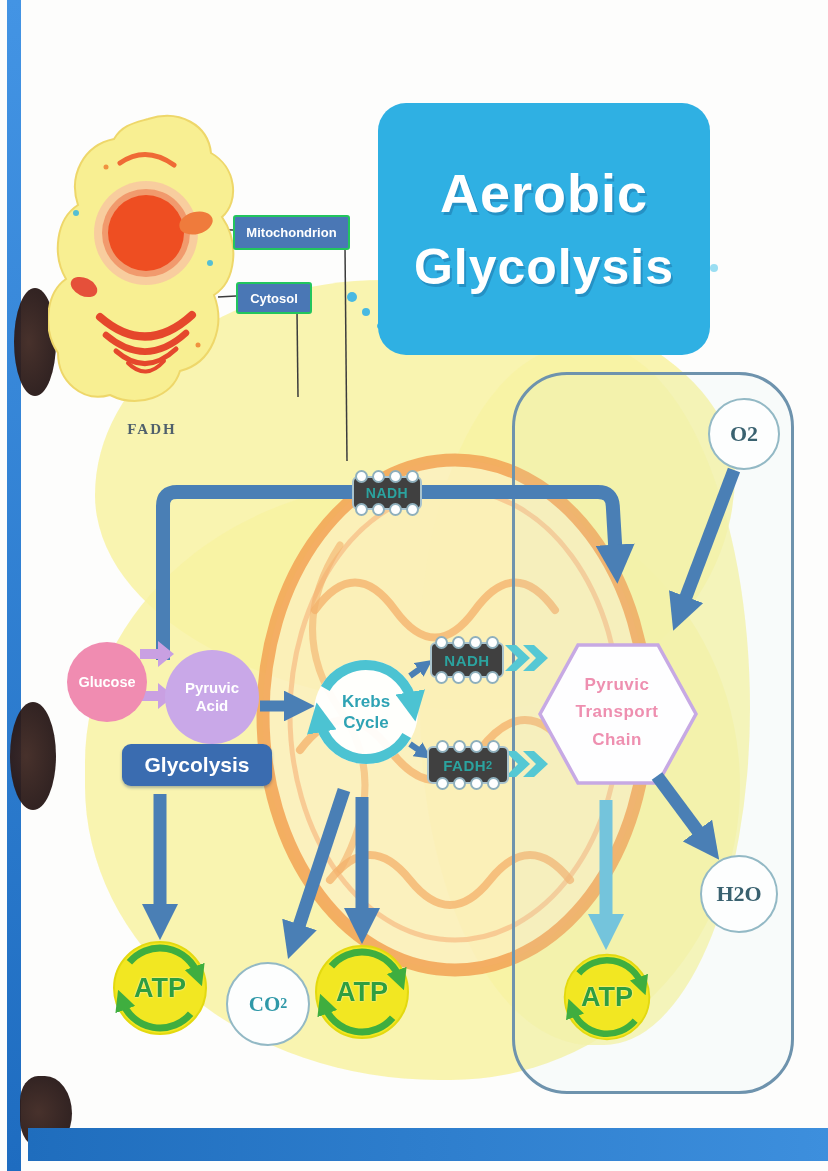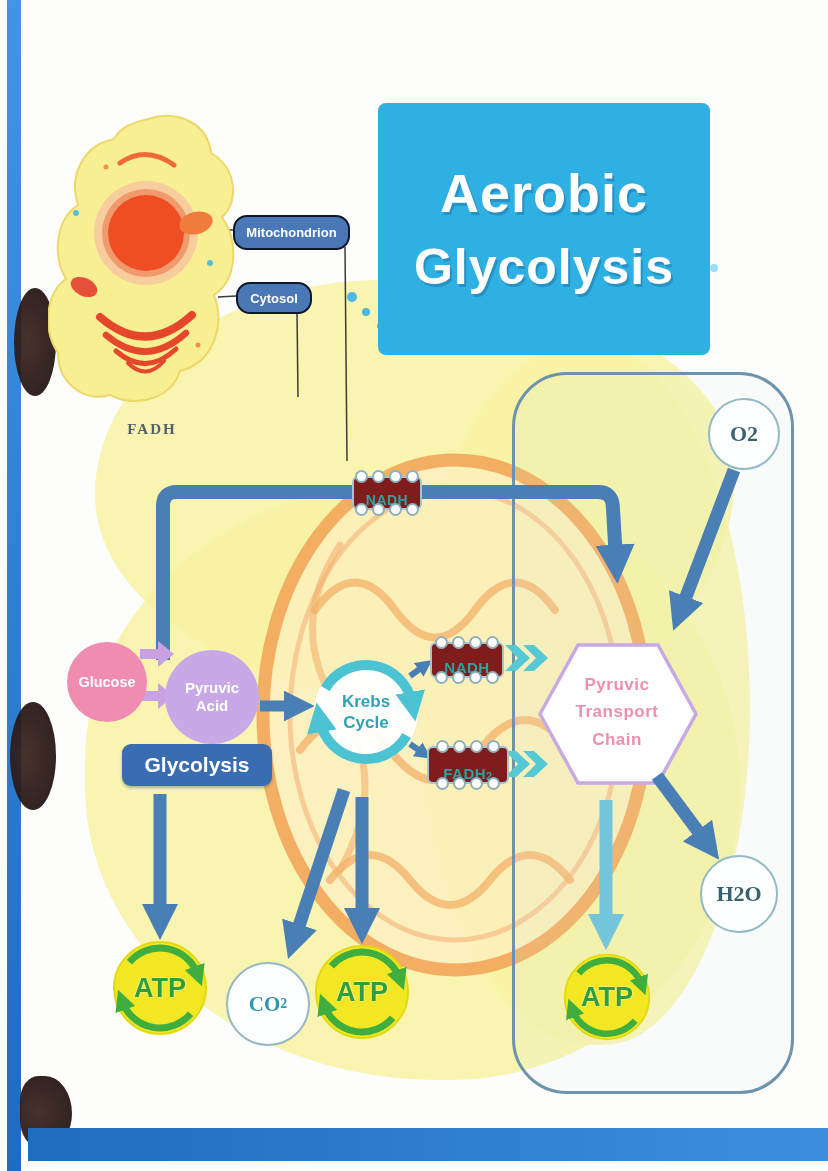--- a/index.html
+++ b/index.html
@@ -26,45 +26,45 @@
   .blob.b3{left:420px;top:345px;width:330px;height:700px;border-radius:50% 50% 46% 54%/46% 54% 50% 50%;opacity:.8;}
 
   .illus{position:absolute;}
 
   .mito-outline{position:absolute;left:512px;top:372px;width:276px;height:716px;
     border:3px solid #6e93ad;border-radius:55px;background:rgba(210,232,238,.10);}
 
   .overlay{position:absolute;left:0;top:0;}
 
   
-  .title-block{position:absolute;left:378px;top:103px;width:332px;height:252px;border-radius:8px;
+  .title-block{position:absolute;left:378px;top:103px;width:332px;height:252px;border-radius:28px;
     background:#2fb0e3;display:flex;flex-direction:column;align-items:center;justify-content:center;gap:14px;}
   .title-block span{color:#fff;font-weight:800;text-shadow:2px 3px 0 rgba(26,108,160,.45);letter-spacing:1px;}
   .title-l1{font-size:54px;}
   .title-l2{font-size:50px;}
 
   
-  .label-box{position:absolute;background:#4a77b5;border:2px solid #0f172a;border-radius:14px;
+  .label-box{position:absolute;background:#4a77b5;border:2px solid #22c55e;border-radius:3px;
     color:#fff;font-weight:bold;font-size:13px;display:flex;align-items:center;justify-content:center;}
   .label-box.mito{left:233px;top:215px;width:113px;height:31px;}
   .label-box.cyto{left:236px;top:282px;width:72px;height:28px;}
   .cell-caption{position:absolute;left:112px;top:421px;width:80px;text-align:center;
     font-family:"Liberation Serif",serif;font-weight:bold;font-size:15px;letter-spacing:2px;color:#50606c;}
 
   
   .node-circle{position:absolute;border-radius:50%;display:flex;flex-direction:column;align-items:center;
     justify-content:center;text-align:center;font-weight:bold;color:#fff;}
   .glucose{left:67px;top:642px;width:80px;height:80px;background:#f08cb1;font-size:14.5px;}
   .pyruvic{left:165px;top:650px;width:94px;height:94px;background:#c9a8e8;font-size:15px;line-height:1.2;}
   .banner{position:absolute;left:86px;top:744px;width:150px;height:42px;background:#3a6cb0;border-radius:9px;
     color:#fff;font-weight:bold;font-size:21px;display:flex;align-items:center;justify-content:center;
     box-shadow:0 2px 3px rgba(30,60,110,.35);margin-left:36px;}
 
-  .badge{position:absolute;background:#7f1d1d;border:2px solid #a9c3cd;border-radius:6px;
-    display:flex;align-items:flex-end;justify-content:center;color:#2ba39f;font-weight:bold;letter-spacing:.5px;}
+  .badge{position:absolute;background:#404040;border:2px solid #a9c3cd;border-radius:6px;
+    display:flex;align-items:center;justify-content:center;color:#2ba39f;font-weight:bold;letter-spacing:.5px;}
   .badge sub{font-size:11px;}
   .badge.nadh-top{left:352px;top:476px;width:66px;height:30px;font-size:14px;}
   .badge.nadh-mid{left:430px;top:642px;width:70px;height:32px;font-size:15px;}
   .badge.fadh{left:427px;top:746px;width:78px;height:34px;font-size:15px;}
   .coil{position:absolute;left:0;right:0;display:flex;justify-content:center;gap:4px;}
   .coil span{width:9px;height:9px;border:2px solid #8fb0bd;border-radius:50%;background:#fff;display:block;}
   .coil.top{top:-8px;} .coil.bottom{bottom:-8px;}
 
   .krebs{position:absolute;left:306px;top:652px;width:120px;height:120px;}
   .krebs .txt{position:absolute;inset:0;display:flex;flex-direction:column;align-items:center;justify-content:center;

